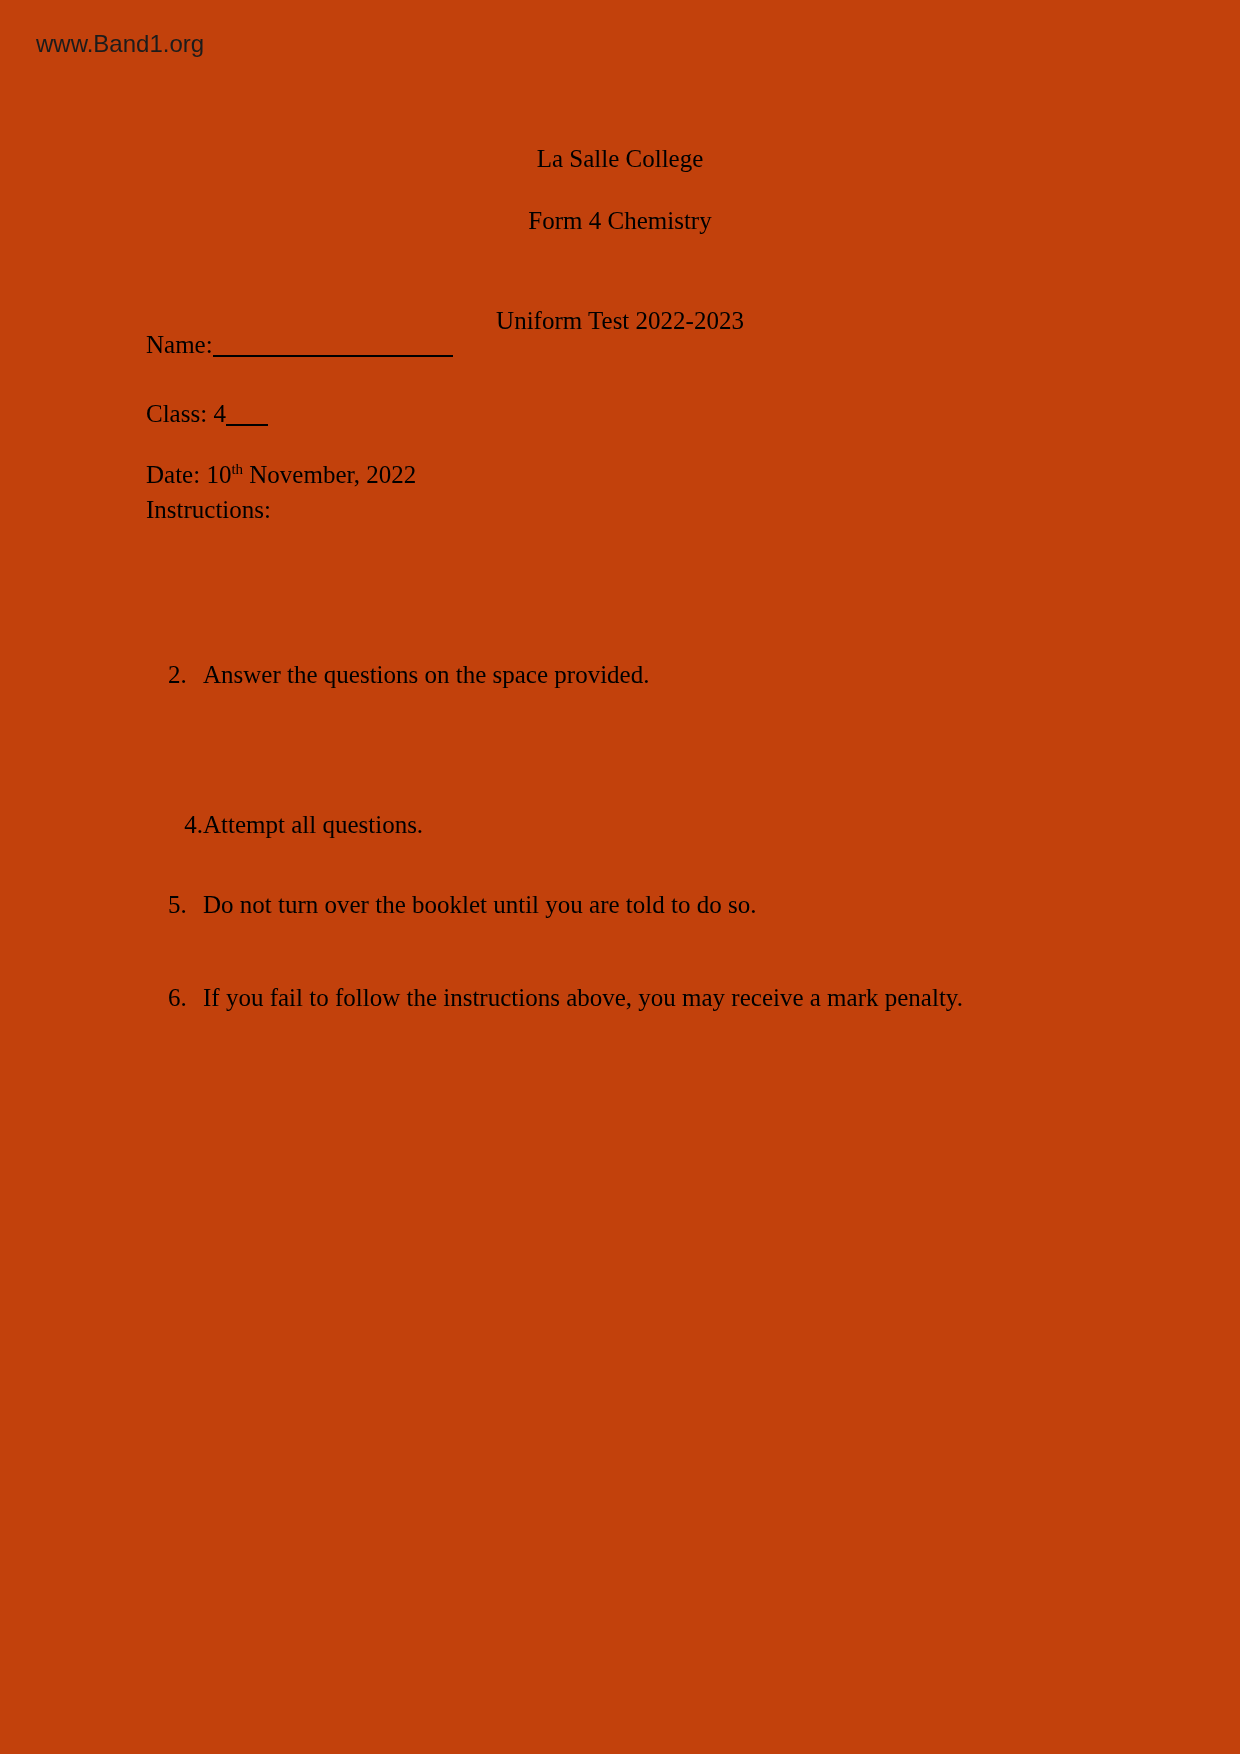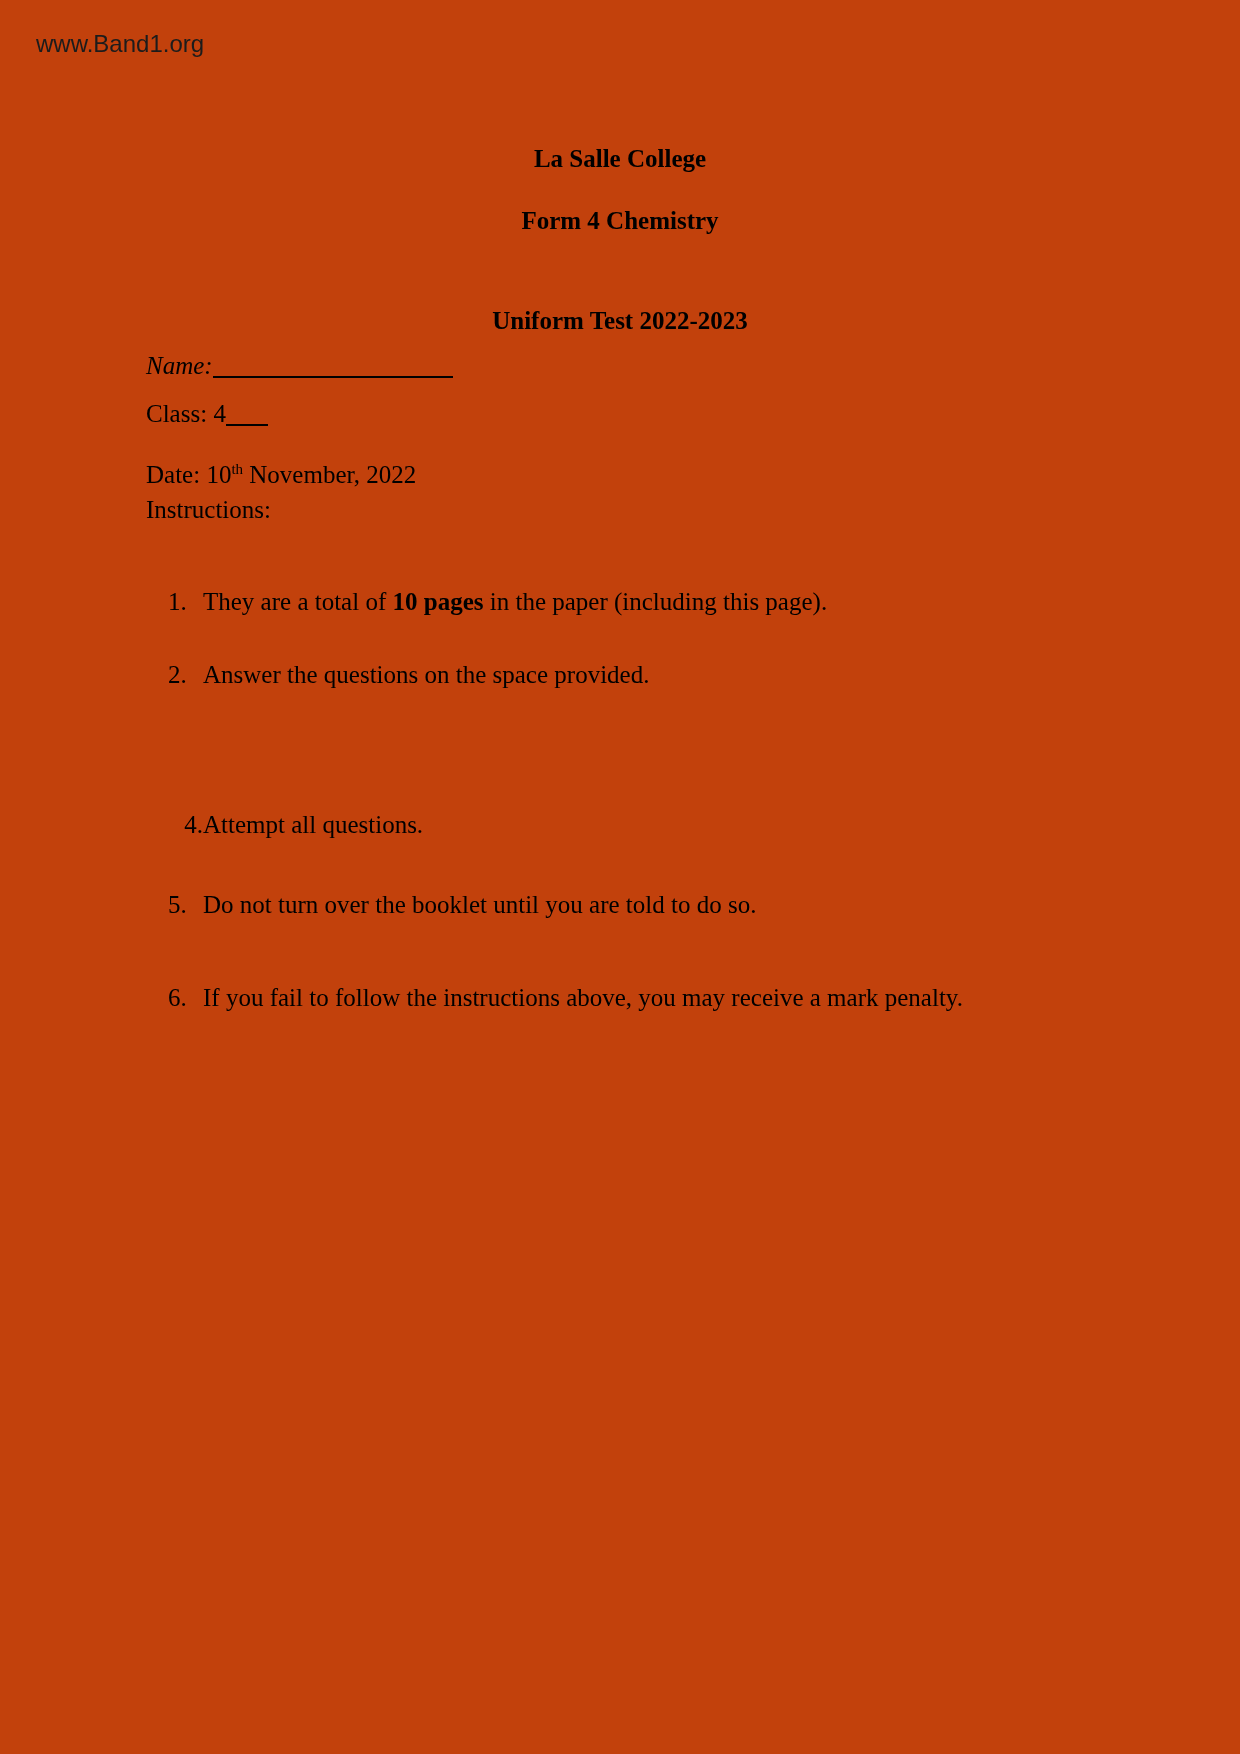--- a/index.html
+++ b/index.html
@@ -26,30 +26,30 @@
     top: 32px;
     font-family: "Liberation Sans", "DejaVu Sans", sans-serif;
     font-size: 24px;
     color: #1c1c1c;
   }
   .title {
     left: 0;
     width: 1240px;
     text-align: center;
     font-size: 25px;
-    font-weight: 700;
+    font-weight: 400;
   }
   .t1 { top: 146px; }
   .t2 { top: 208px; }
   .t3 { top: 270px; margin-top: 38px; }
   .info {
     left: 146px;
     font-size: 25px;
   }
-  .name-line  { top: 353px; font-style: italic; }
+  .name-line  { top: 332px; }
   .class-line { top: 401px; }
   .date-line  { top: 462px; }
   .instr-label { top: 497px; }
   .blank {
     display: inline-block;
     height: 0;
     border-bottom: 2px solid #000000;
     vertical-align: -4px;
   }
   .blank-name  { width: 240px; }
@@ -96,23 +96,20 @@
   <div class="abs info class-line">
     <span>Class: </span><span>4</span><span class="blank blank-class"></span>
   </div>
 
   <div class="abs info date-line">
     <span>Date: </span><span>10</span><sup class="ord">th</sup><span> November, 2022</span>
   </div>
 
   <div class="abs info instr-label">Instructions:</div>
 
-  <div class="item i1">
-    <span class="num">1.</span><span>They are a total of </span><span class="b">10 pages</span><span> in the paper (including this page).</span>
-  </div>
 
   <div class="item i2">
     <span class="num">2.</span><span>Answer the questions on the space provided.</span><span class="b"></span><span></span>
   </div>
 
 
   <div class="item i4">
     <span class="num">4.</span><span>Attempt all questions.</span><span class="b"></span><span></span>
   </div>
 

